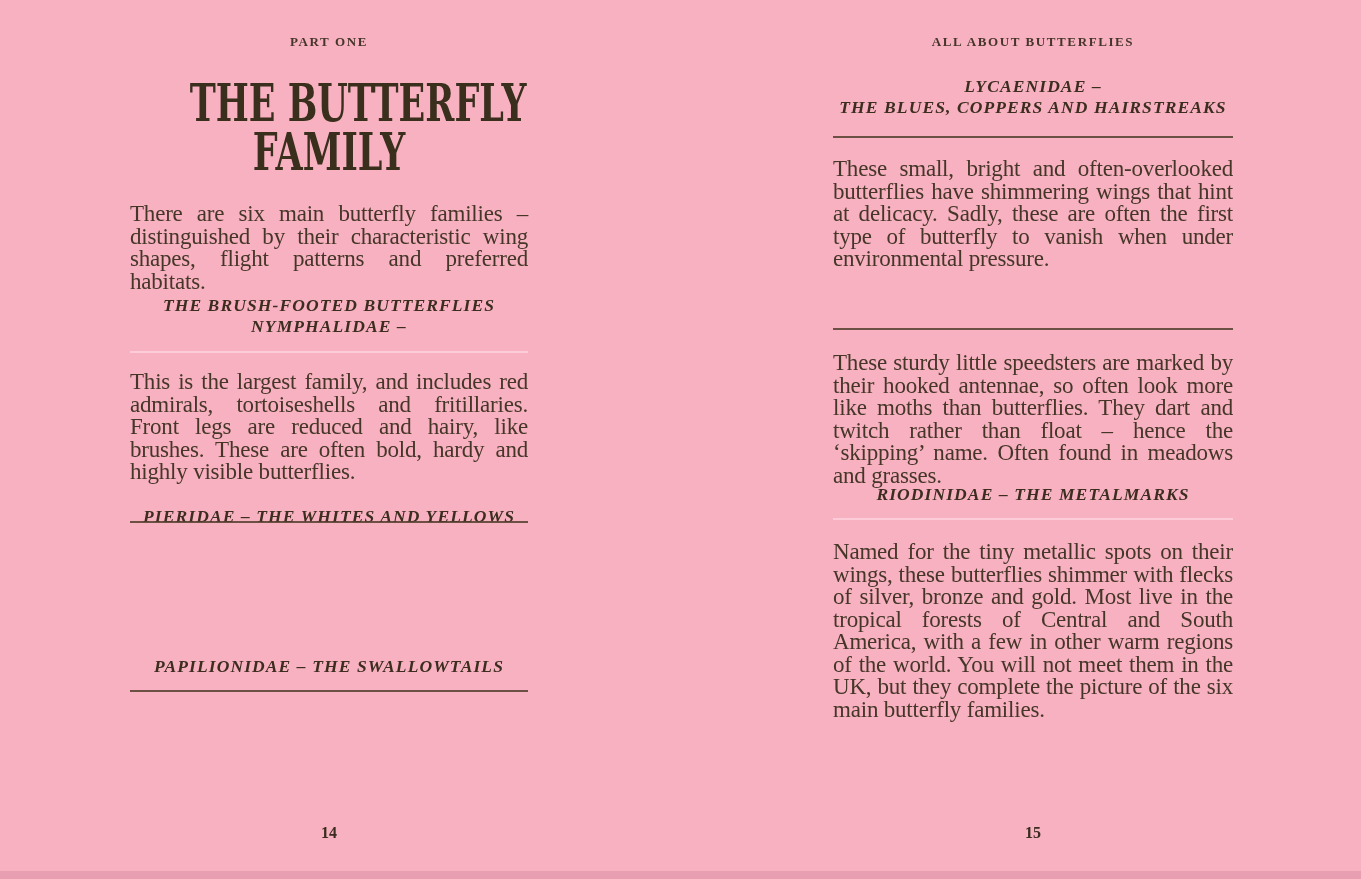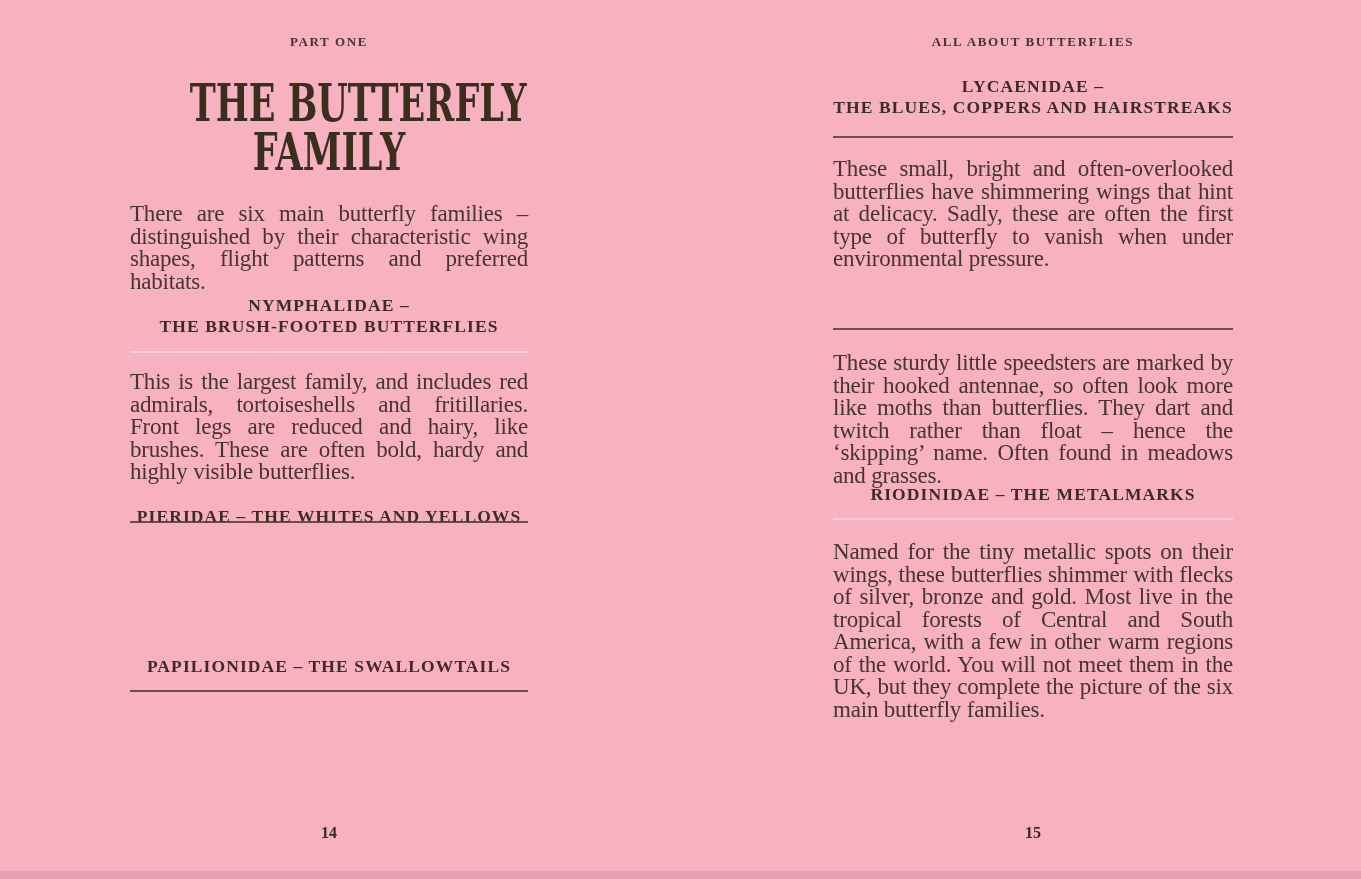--- a/index.html
+++ b/index.html
@@ -49,21 +49,21 @@
 
   .sec-heading {
     text-align: center;
     font-weight: 700;
     font-size: 17.5px;
     line-height: 21px;
     letter-spacing: 1.1px;
     color: #3c2d1f;
     margin: 0;
   }
-  .sec-heading .hl { display: block; }
+  .sec-heading .hl { display: block; font-style: italic; }
 
   .body-text {
     text-align: justify;
     font-size: 23px;
     line-height: 22.5px;
     letter-spacing: -0.2px;
     color: #463628;
     margin: 0;
   }
 
@@ -99,22 +99,22 @@
   <div class="block running-head" style="top: 34px;">PART ONE</div>
 
   <h1 class="block chapter-title" style="top: 78px; margin: 0;">
     <span class="tl">THE BUTTERFLY</span>
     <span class="tl">FAMILY</span>
   </h1>
 
   <p class="block body-text" style="top: 203px;">There are six main butterfly families – distinguished by their characteristic wing shapes, flight patterns and preferred habitats.</p>
 
   <h3 class="block sec-heading" style="top: 295px;">
+    <span class="hl">THE BRUSH-FOOTED BUTTERFLIES</span>
     <span class="hl">NYMPHALIDAE –</span>
-    <span class="hl">THE BRUSH-FOOTED BUTTERFLIES</span>
   </h3>
 
   <hr class="block rule rule-light" style="top: 351px;">
 
   <p class="block body-text" style="top: 371px;">This is the largest family, and includes red admirals, tortoiseshells and fritillaries. Front legs are reduced and hairy, like brushes. These are often bold, hardy and highly visible butterflies.</p>
 
   <h3 class="block sec-heading" style="top: 506px;">
     <span class="hl">PIERIDAE – THE WHITES AND YELLOWS</span>
   </h3>
 

